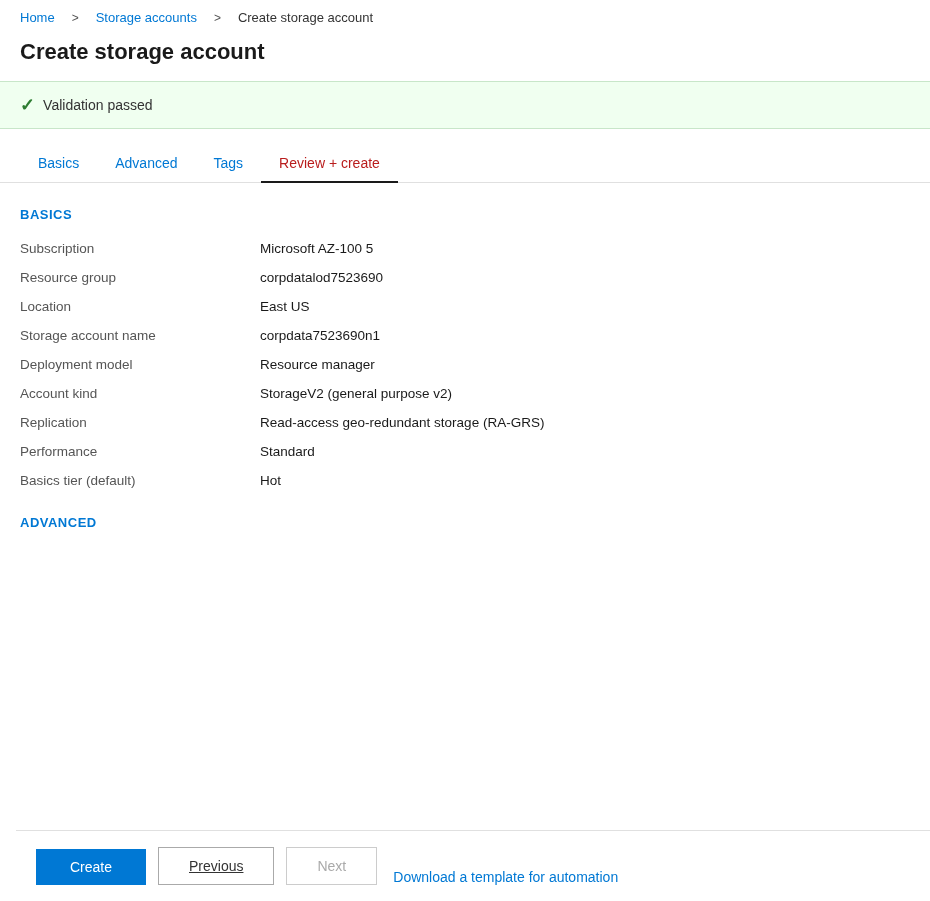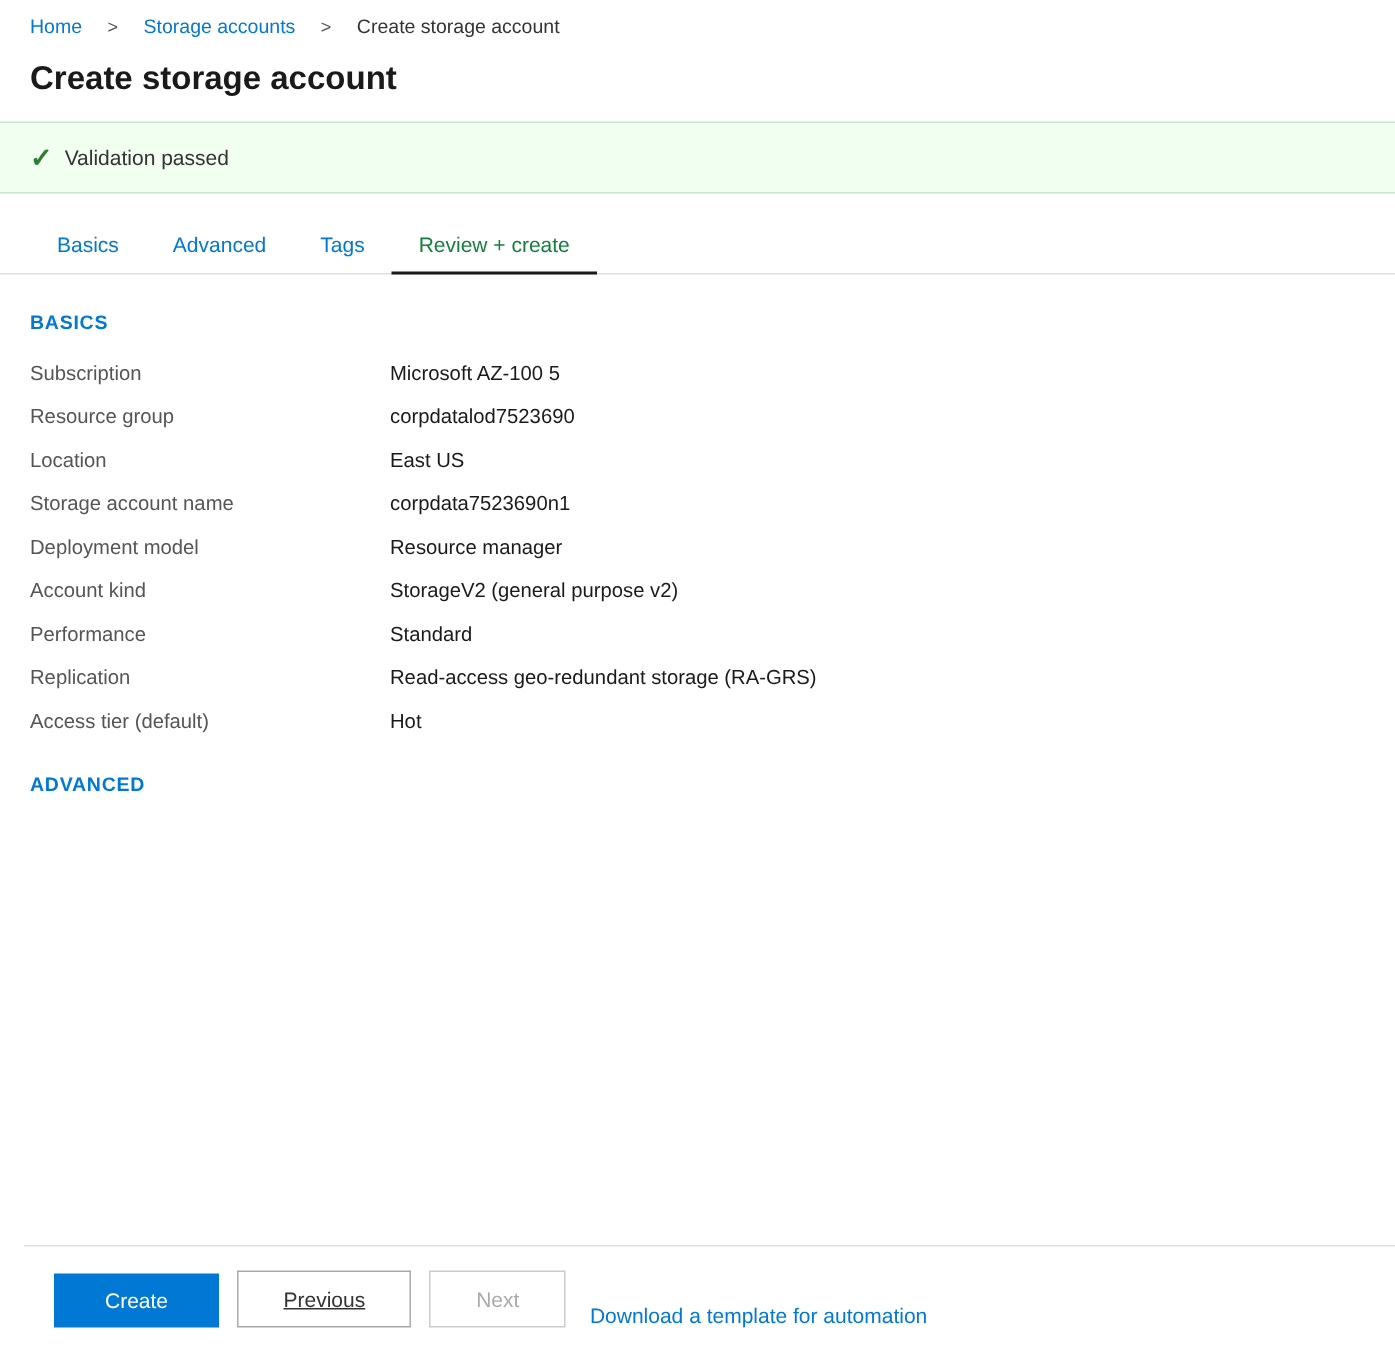--- a/index.html
+++ b/index.html
@@ -67,21 +67,21 @@
     }
     .tab {
       padding: 10px 18px;
       cursor: pointer;
       font-size: 14px;
       color: #0078d4;
       border-bottom: 2px solid transparent;
       margin-bottom: -1px;
     }
     .tab.active {
-      color: #15803d;
+      color: #b91c1c;
       border-bottom: 2px solid #1a1a1a;
       font-weight: 500;
     }
     .tab:not(.active) {
       color: #0078d4;
     }
 
     .content {
       padding: 20px 20px;
     }
@@ -229,29 +229,29 @@
           </tr>
           <tr>
             <td>Deployment model</td>
             <td>Resource manager</td>
           </tr>
           <tr>
             <td>Account kind</td>
             <td>StorageV2 (general purpose v2)</td>
           </tr>
           <tr>
+            <td>Replication</td>
+            <td>Read-access geo-redundant storage (RA-GRS)</td>
+          </tr>
+          <tr>
             <td>Performance</td>
             <td>Standard</td>
           </tr>
           <tr>
-            <td>Replication</td>
-            <td>Read-access geo-redundant storage (RA-GRS)</td>
-          </tr>
-          <tr>
-            <td>Access tier (default)</td>
+            <td>Basics tier (default)</td>
             <td>Hot</td>
           </tr>
         </tbody>
       </table>
     </div>
 
     <div class="section-gap">
       <div class="section-header">ADVANCED</div>
     </div>
 

